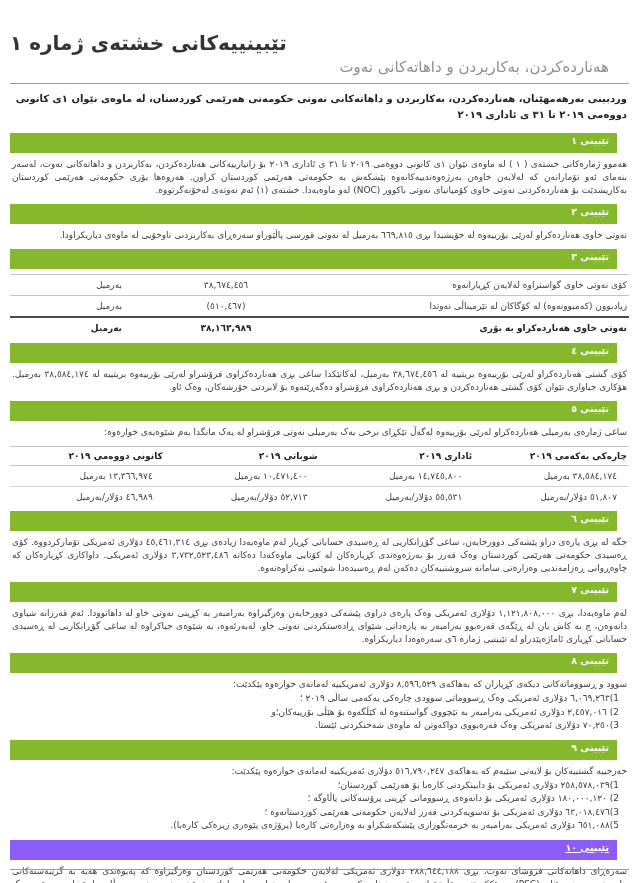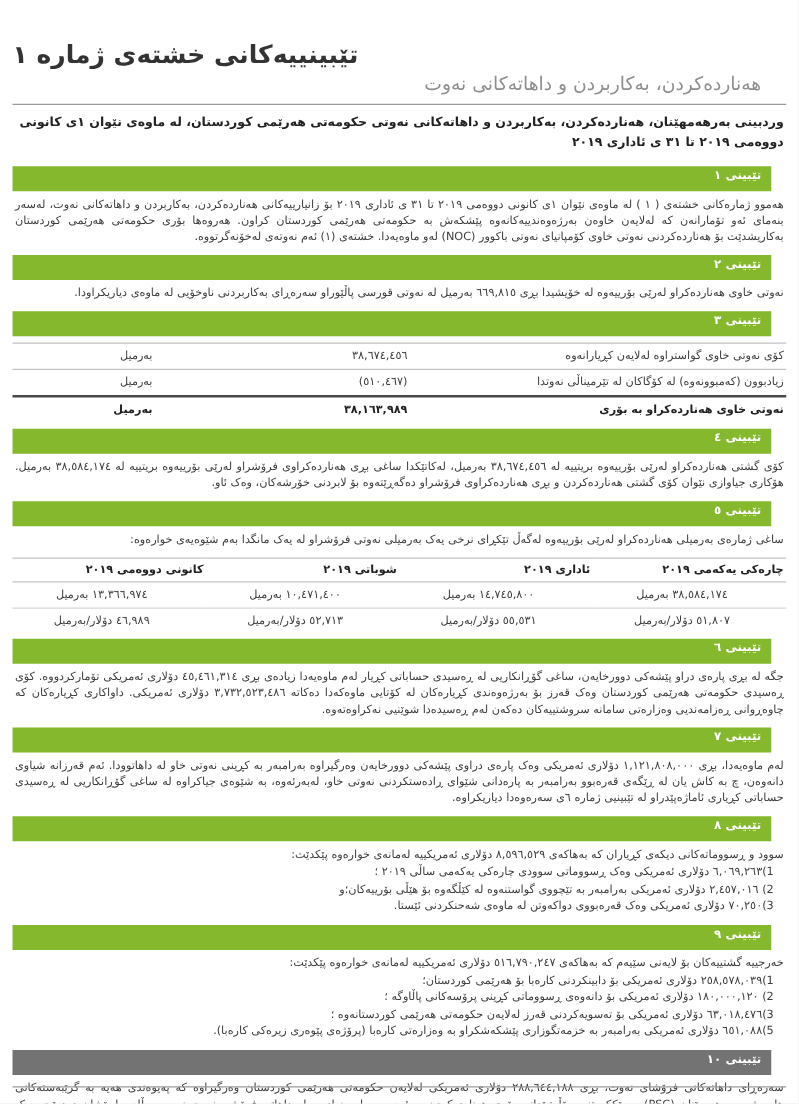--- a/index.html
+++ b/index.html
@@ -37,27 +37,27 @@
     font-size:9px;line-height:13px;color:#3d3d3d;
     margin:0 2px 7px 2px;text-align:justify;text-align-last:right;
   }
   .note.single{text-align:right;}
   .list{margin:0 10px 7px 2px;}
   .list .li{font-size:9px;line-height:13.5px;text-align:right;}
   table{width:100%;border-collapse:collapse;table-layout:fixed;}
   .t3{margin:2px 0 5px 0;}
   .t3 td{font-size:9px;padding:5px 2px;border-top:1px solid #c4c4c4;}
   .t3 .lbl{text-align:right;width:auto;}
-  .t3 .val{width:200px;}
+  .t3 .val{text-align:center;width:200px;}
   .t3 .unit{text-align:right;width:110px;}
   .t3 tr.total td{font-weight:bold;border-top:2px solid #4a4a4a;color:#222;}
   .t5{margin:3px 0 4px 0;}
   .t5 th{font-size:9px;font-weight:bold;color:#222;text-align:right;
          padding:4px 2px 4px 0;border-top:1px solid #c4c4c4;border-bottom:1px solid #c4c4c4;}
-  .t5 td{font-size:9px;text-align:center;padding:5px 12px 5px 0;border-bottom:1px solid #d6d6d6;}
+  .t5 td{font-size:9px;text-align:right;padding:5px 12px 5px 0;border-bottom:1px solid #d6d6d6;}
   .t5 tr:last-child td{border-bottom:none;}
   .footer-rule{
     position:absolute;left:10px;right:10px;bottom:13px;
     border-top:1px solid #9a9a9a;height:0;
   }
 </style>
 </head>
 <body>
 
 <div class="page">
@@ -138,17 +138,17 @@
 
   <div class="bar" style="background: rgb(133, 184, 45);">تێبینی ٩</div>
   <p class="note single" style="margin-bottom:1px;">خەرجییە گشتییەکان بۆ لایەنی سێیەم کە بەهاکەی ٥١٦,٧٩٠,٢٤٧ دۆلاری ئەمریکییە لەمانەی خوارەوە پێکدێت:</p>
   <div class="list">
     <div class="li">1)٢٥٨,٥٧٨,٠٣٩ دۆلاری ئەمریکی بۆ دابینکردنی کارەبا بۆ هەرێمی کوردستان؛</div>
     <div class="li">2) ١٨٠,٠٠٠,١٢٠ دۆلاری ئەمریکی بۆ دانەوەی ڕسووماتی کڕینی پرۆسەکانی پاڵاوگە ؛</div>
     <div class="li">3)٦٣,٠١٨,٤٧٦ دۆلاری ئەمریکی بۆ تەسویەکردنی قەرز لەلایەن حکومەتی هەرێمی کوردستانەوە ؛</div>
     <div class="li">5)٦٥١,٠٨٨ دۆلاری ئەمریکی بەرامبەر بە خزمەتگوزاری پێشکەشکراو بە وەزارەتی کارەبا (پرۆژەی پێوەری زیرەکی کارەبا).</div>
   </div>
 
-  <div class="bar" style="background: #737373;">تێبینی ١٠</div>
+  <div class="bar" style="background: #8b5cf6; text-decoration: underline;">تێبینی ١٠</div>
   <p class="note">سەرەڕای داهاتەکانی فرۆشای نەوت، بڕی ٢٨٨,٦٤٤,١٨٨ دۆلاری ئەمریکی لەلایەن حکومەتی هەرێمی کوردستان وەرگیراوە کە پەیوەندی هەیە بە گرێبەستەکانی هاوبەشی بەرهەمهێنان (PSC) و ڕێککەوتنی مۆڵەتپێدانی بۆری هەناردەکردن، و ئەم بڕە پارە زیادەیە لە داهاتی فرۆشی نەوت نەبوو، بەڵام ڕا پێشان دەدرێت وەک قەرزێکی وەرگیراو بۆ یەک جار لەلایەن حکومەتی هەرێمی کوردستان و لە دەرئەنجامی پرۆسەکانی نەوت لەلایەن وەزارەتی سامانە سروشتییەکانەوە، هەر بۆ ئەم مەبەستەش لەم ڕاپۆرتەدا دانراوە.</p>
 
   <div class="footer-rule"></div>
 </div>
 
 </body></html>

